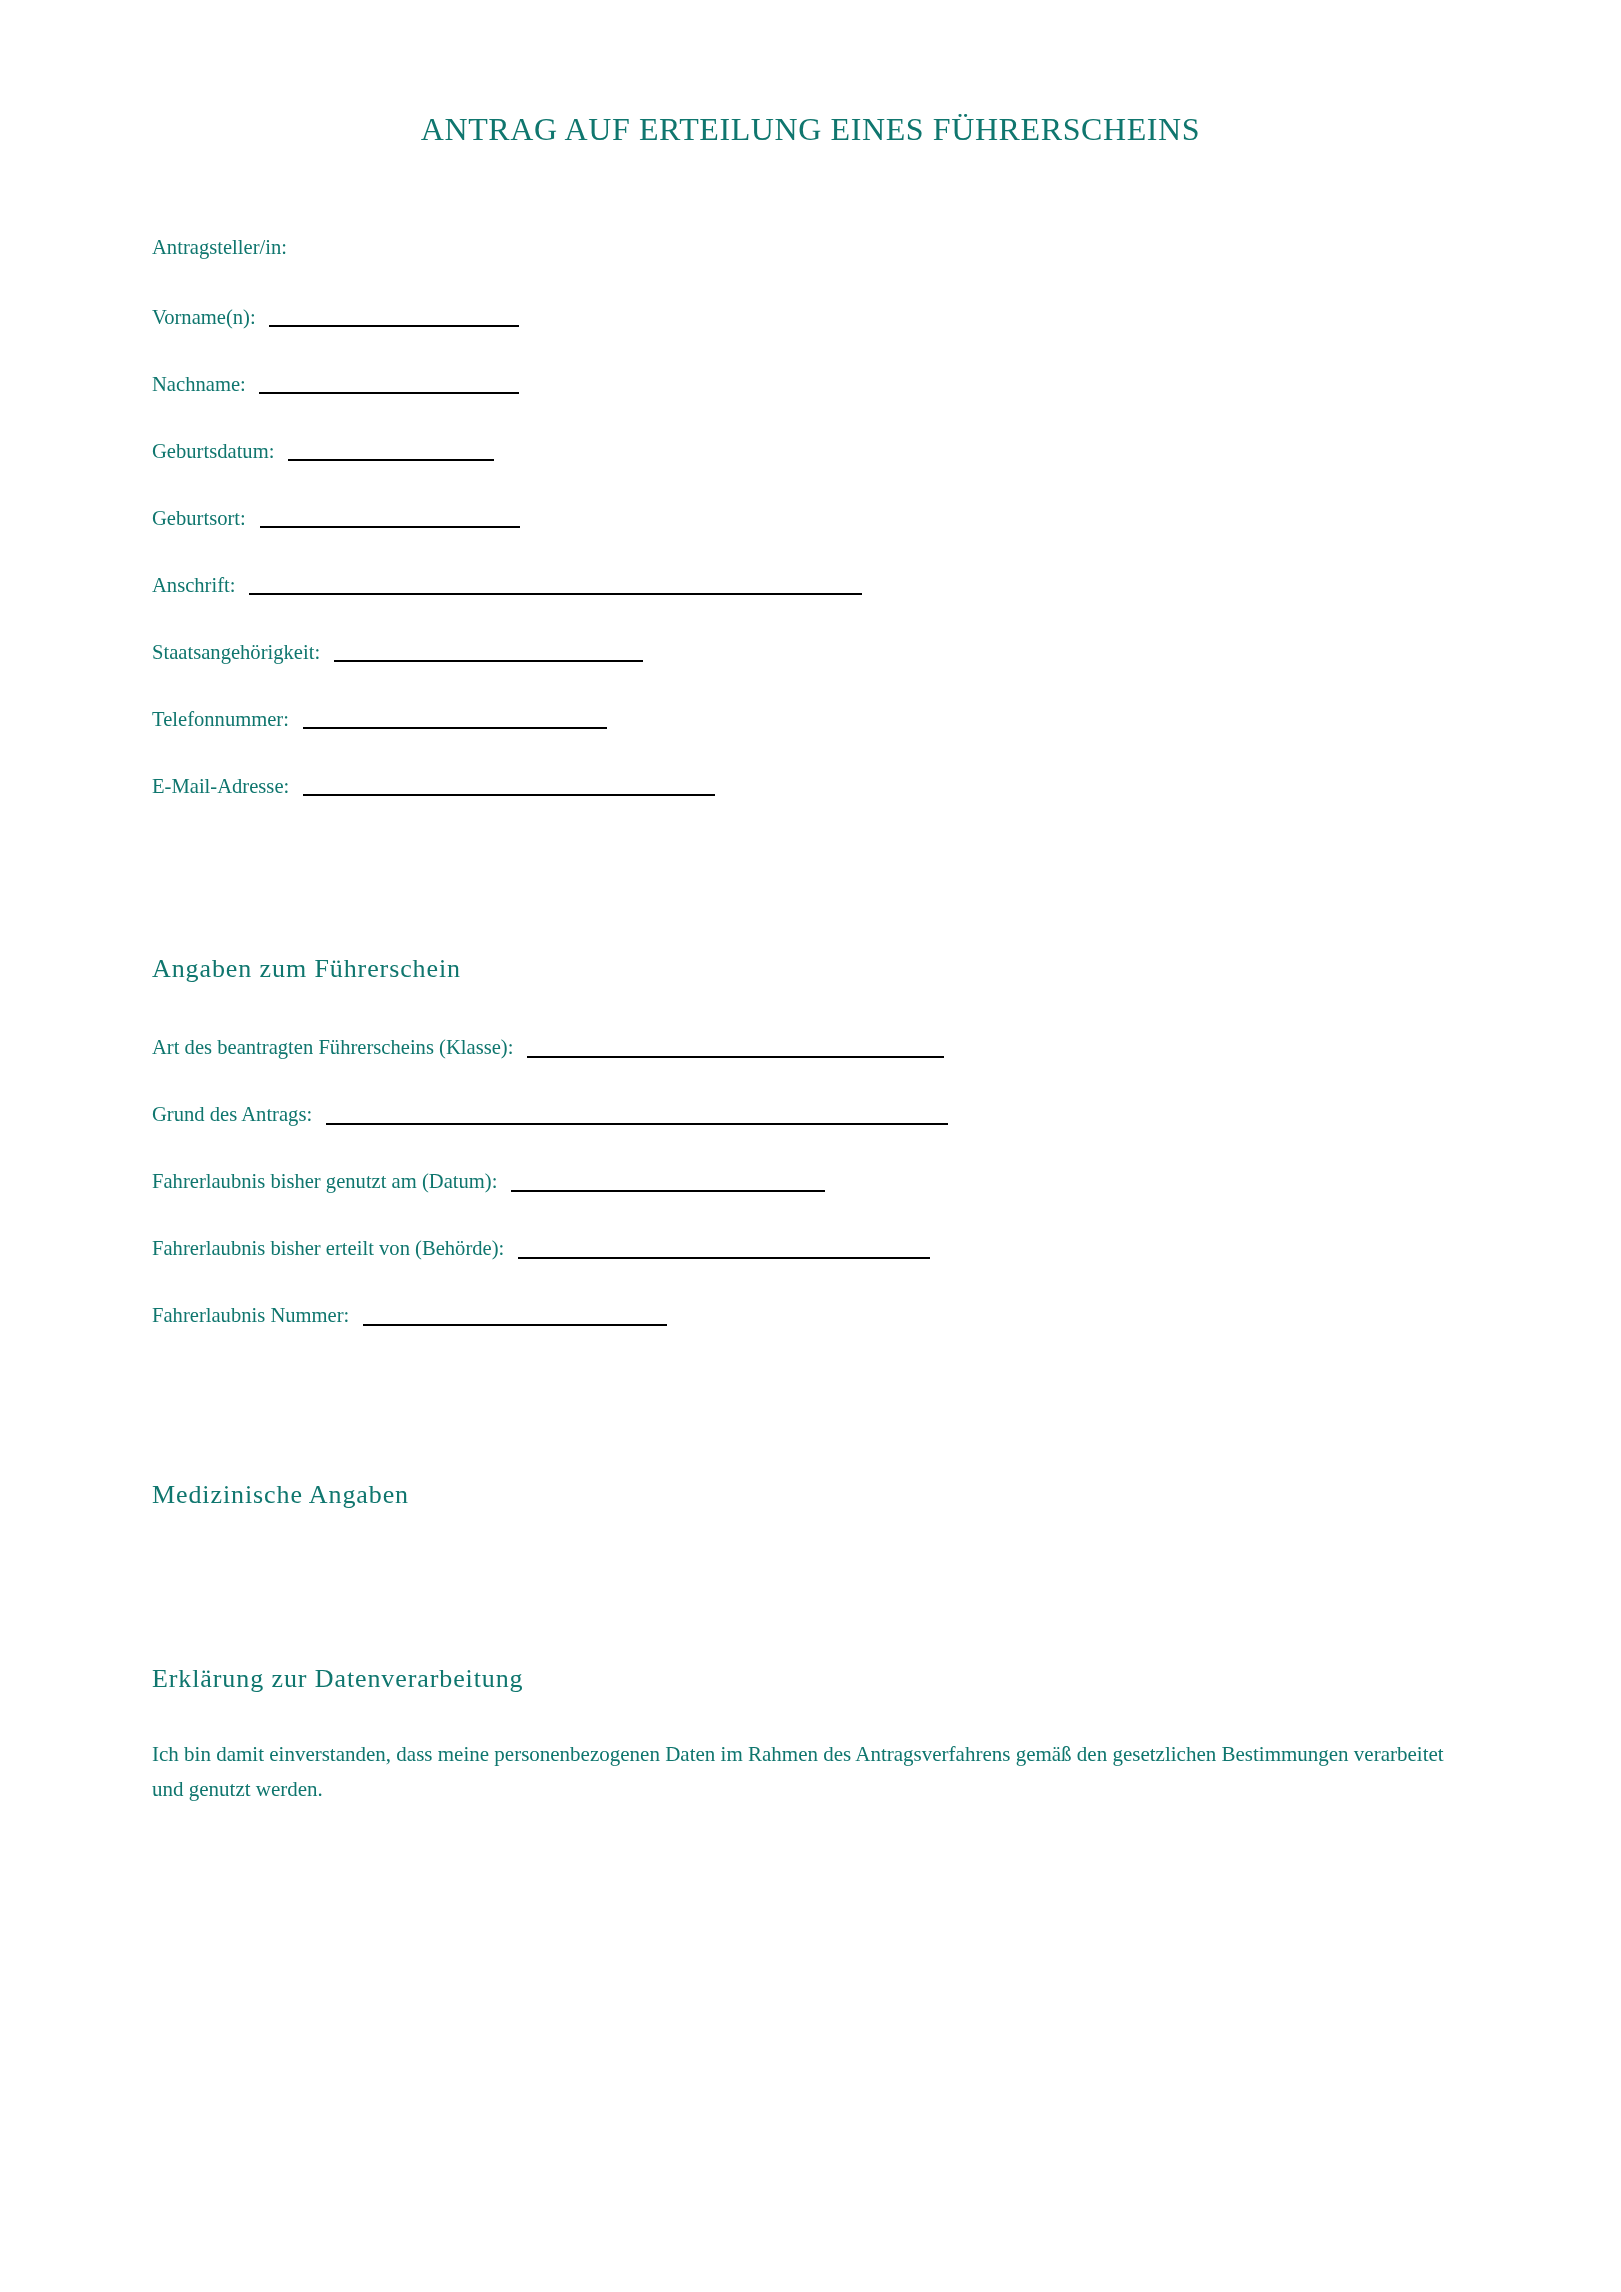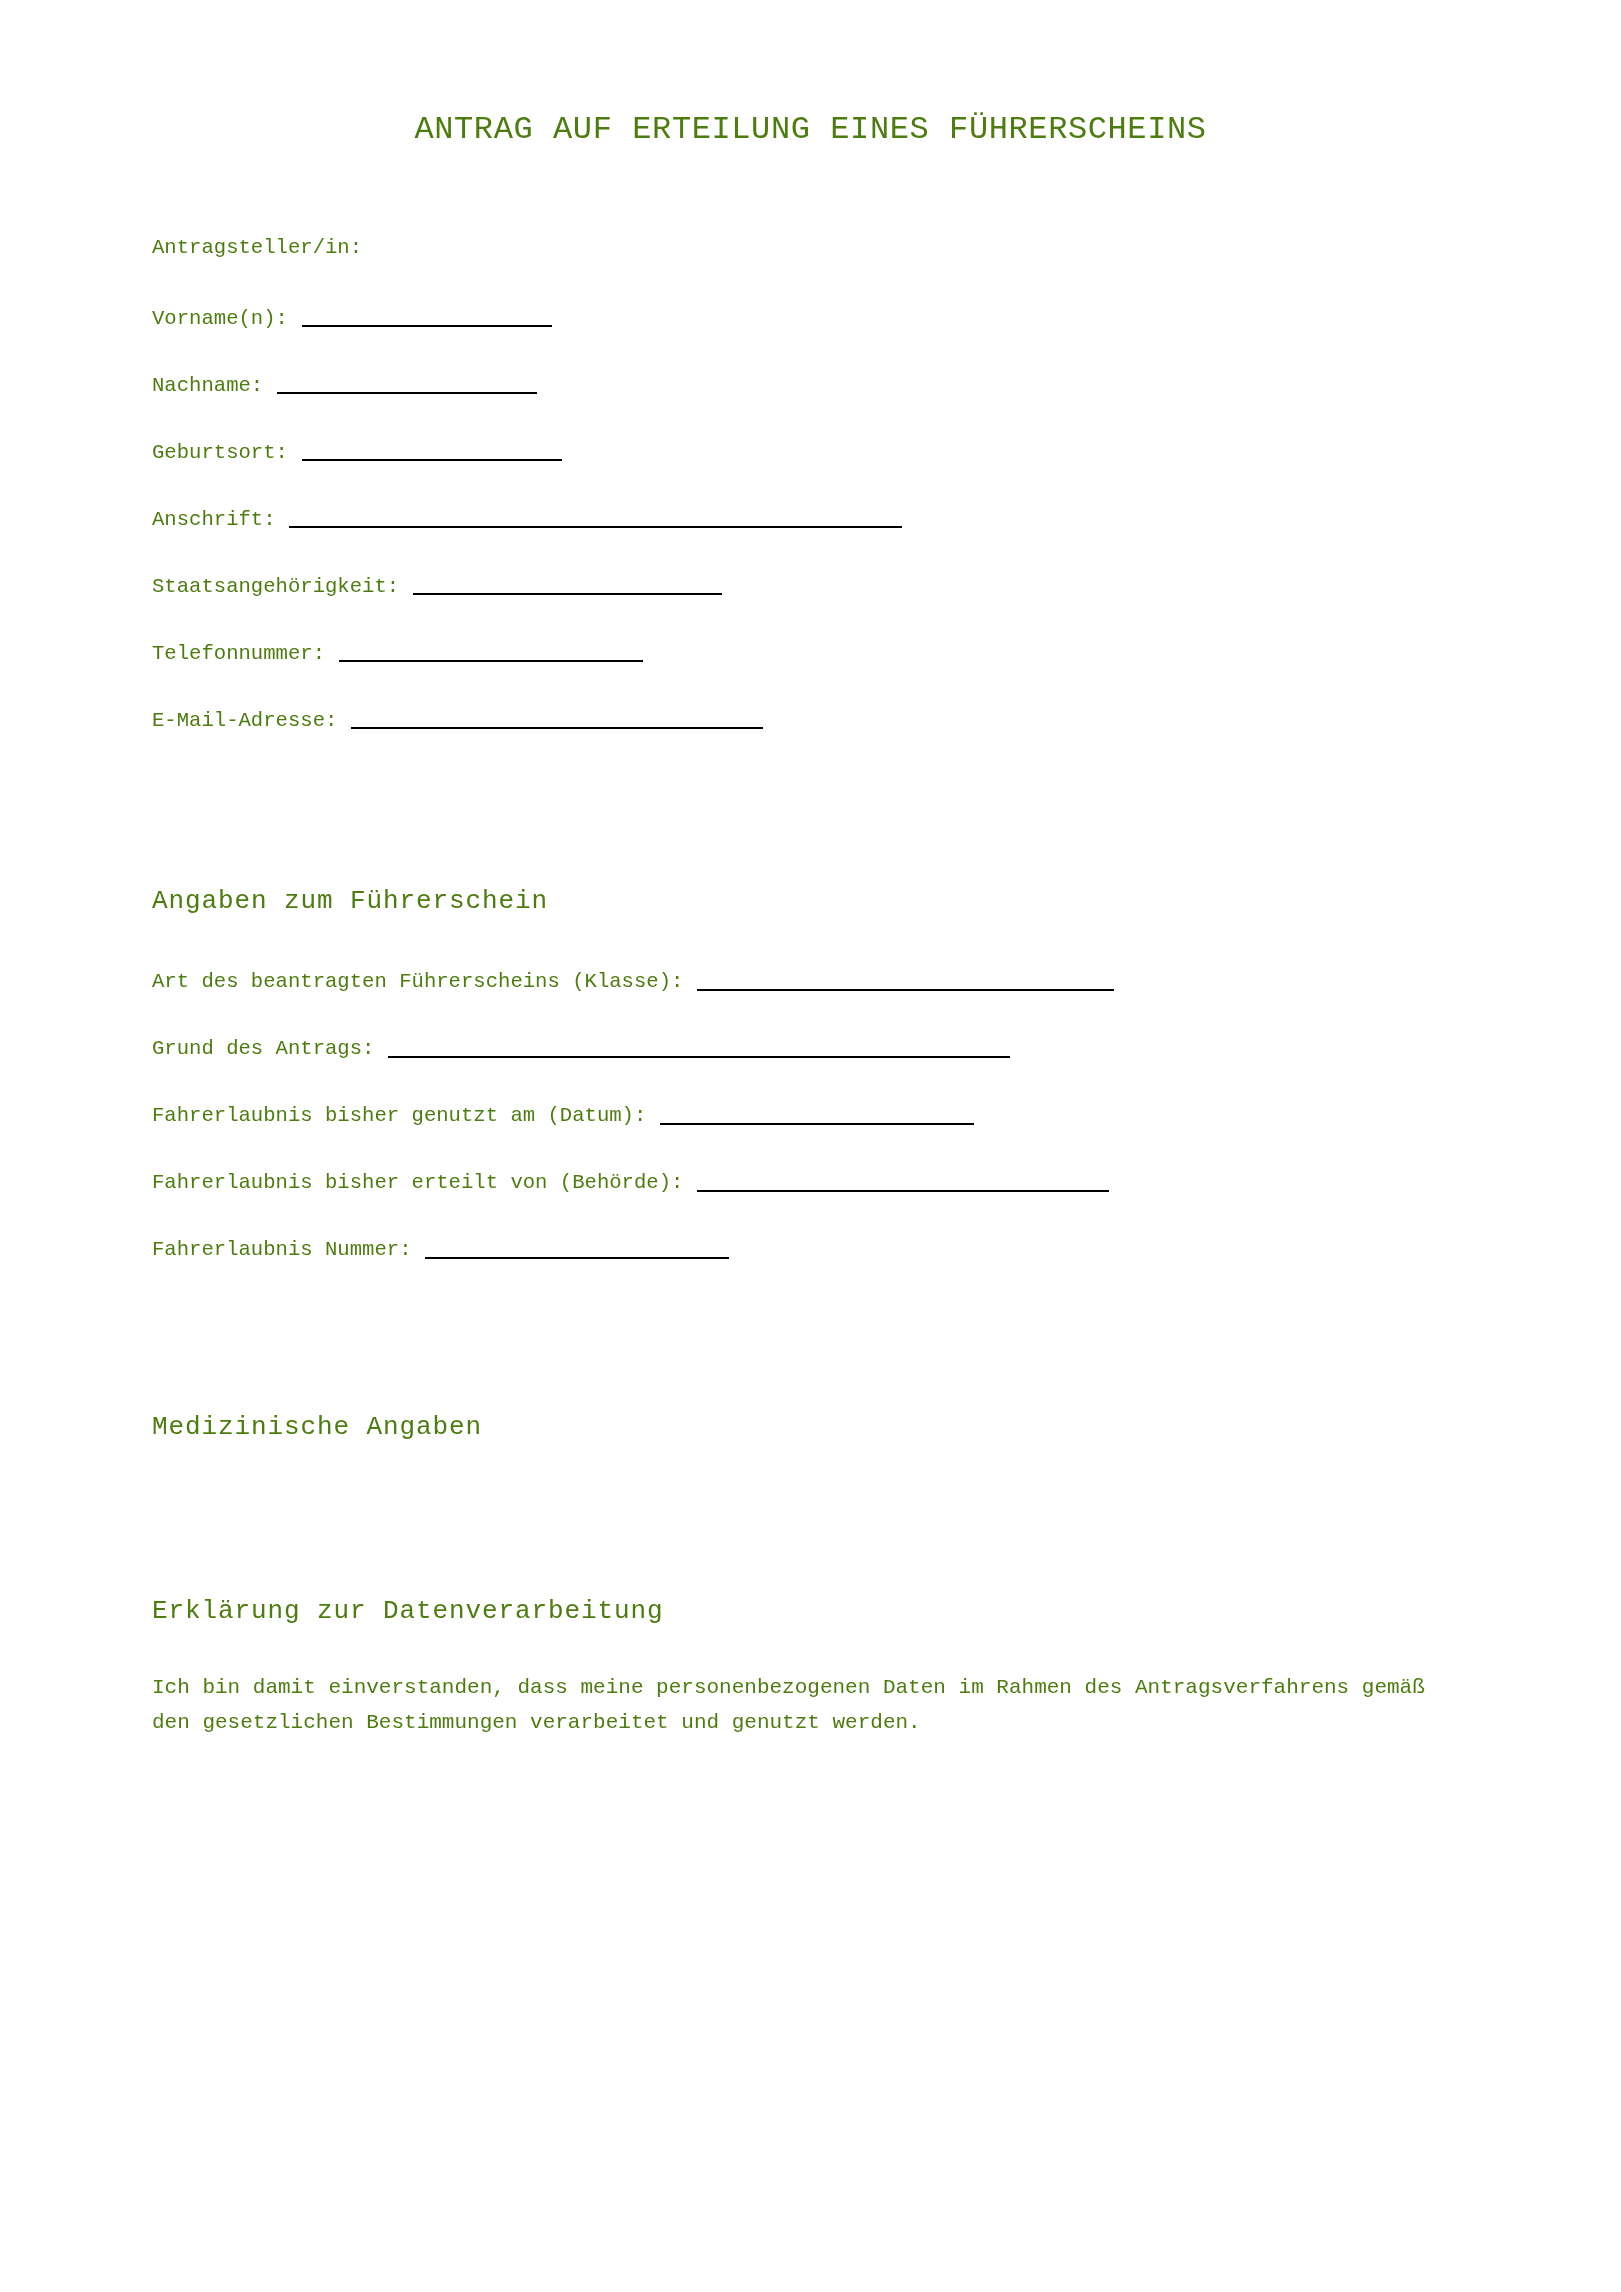--- a/index.html
+++ b/index.html
@@ -5,22 +5,22 @@
   html, body {
     margin: 0;
     padding: 0;
     background: #ffffff;
   }
   .page {
     position: relative;
     width: 1621px;
     height: 2293px;
     background: #ffffff;
-    font-family: Liberation Mono, monospace;
-    color: #4d7c0f;
+    font-family: Liberation Serif, serif;
+    color: #0f766e;
     overflow: hidden;
     box-sizing: border-box;
   }
 
   
   .doc-title {
     position: absolute;
     top: 110px;
     left: 0;
     width: 1621px;
@@ -105,20 +105,24 @@
     <div class="field-row">
       <span class="field-label">Vorname(n):</span>
       <span class="field-rule" style="width:250px"></span>
     </div>
 
     <div class="field-row">
       <span class="field-label">Nachname:</span>
       <span class="field-rule" style="width:260px"></span>
     </div>
 
+    <div class="field-row">
+      <span class="field-label">Geburtsdatum:</span>
+      <span class="field-rule" style="width:206px"></span>
+    </div>
 
     <div class="field-row">
       <span class="field-label">Geburtsort:</span>
       <span class="field-rule" style="width:260px"></span>
     </div>
 
     <div class="field-row">
       <span class="field-label">Anschrift:</span>
       <span class="field-rule" style="width:613px"></span>
     </div>

